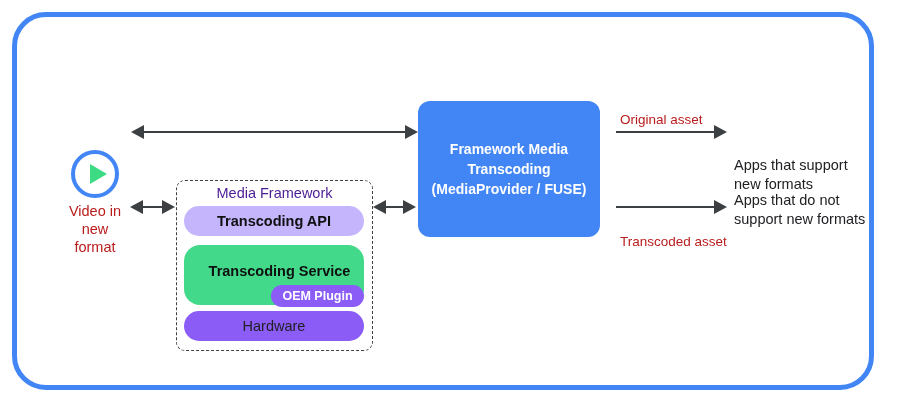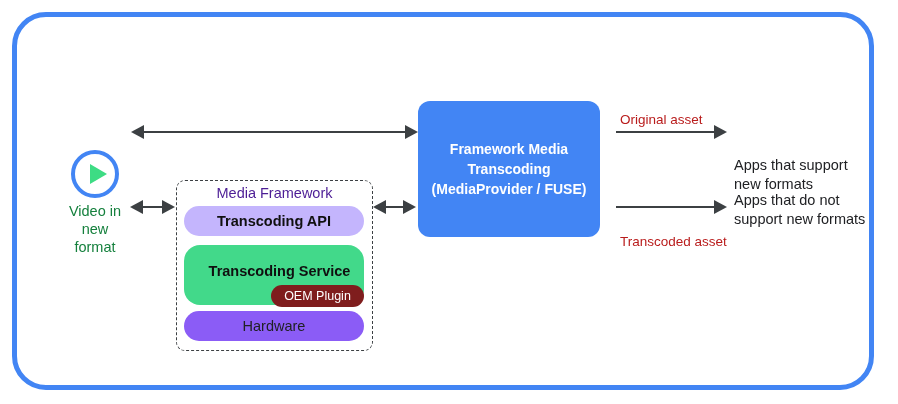--- a/index.html
+++ b/index.html
@@ -60,21 +60,21 @@
     border-left: 17px solid #3ddc84;
   }
   .video-caption {
     position: absolute;
     left: 45px;
     top: 202px;
     width: 100px;
     text-align: center;
     font-size: 14.5px;
     line-height: 18px;
-    color: #15803d;
+    color: #b91c1c;
     white-space: pre-line;
   }
 
   
   .framework-box {
     position: absolute;
     left: 176px;
     top: 180px;
     width: 197px;
     height: 171px;
@@ -126,26 +126,26 @@
     top: -4px;
     margin-left: 11px;
   }
   .oem-pill {
     position: absolute;
     left: 271px;
     top: 285px;
     width: 93px;
     height: 22px;
     border-radius: 11px;
-    background: #7f1d1d;
+    background: #8b5cf6;
     display: flex;
     align-items: center;
     justify-content: center;
     font-size: 12.5px;
-    font-weight: normal;
+    font-weight: bold;
     color: #ffffff;
   }
   .hw-box {
     left: 184px;
     top: 311px;
     width: 180px;
     height: 30px;
     background: #8b5cf6;
     font-size: 14.5px;
     color: #202124;

